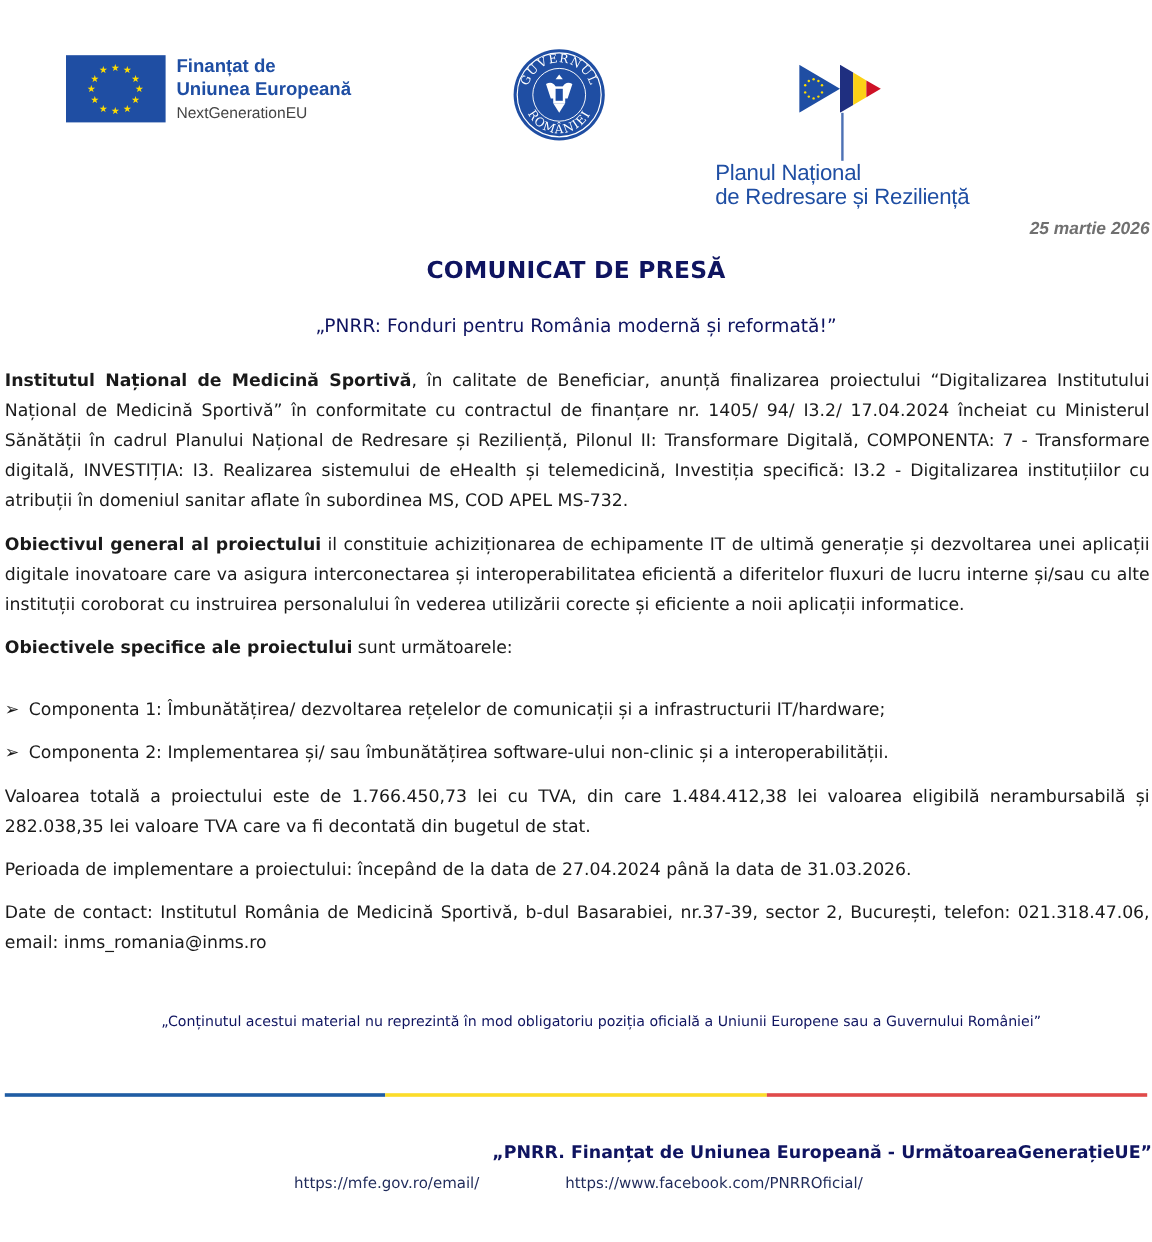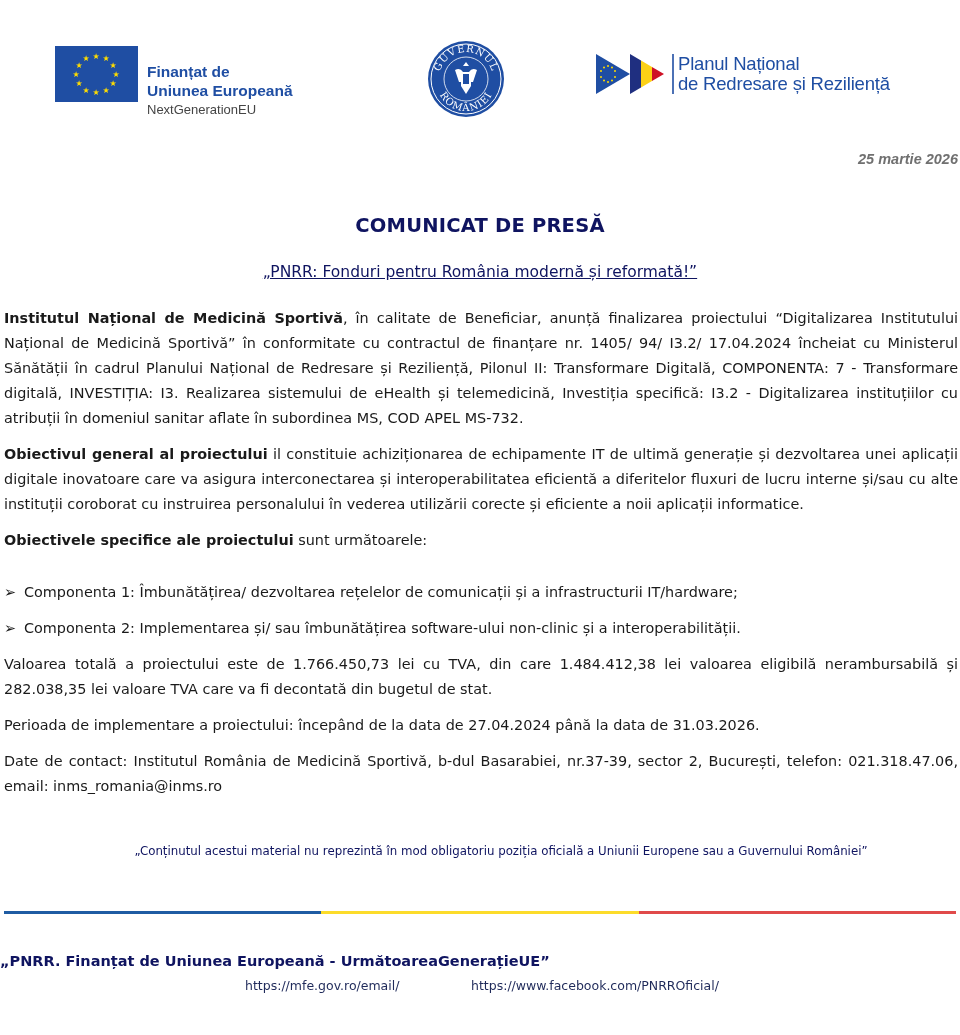--- a/index.html
+++ b/index.html
@@ -3,49 +3,49 @@
   <meta charset="utf-8">
   <style>
     * { box-sizing: border-box; margin: 0; padding: 0; }
     html, body { width: 960px; height: 1035px; background: #ffffff; overflow: hidden; }
     body { position: relative; font-family: "DejaVu Sans", sans-serif; color: #1a1a1a; }
 
     
     .logo-eu { position: absolute; left: 55px; top: 46px; display: flex; align-items: flex-start; }
     .eu-flag { width: 83px; height: 56px; background: #1f4ea3; position: relative; }
     .eu-flag .star { position: absolute; color: #ffdd00; font-size: 8px; line-height: 8px; width: 8px; height: 8px; text-align: center; }
-    .eu-text { margin-left: 9px; margin-top: 16px; }
+    .eu-text { margin-left: 9px; margin-top: 0px; }
     .eu-line1, .eu-line2 { font-family: "Liberation Sans", sans-serif; font-weight: bold; color: #1f4ea3; font-size: 15.5px; line-height: 19px; }
     .eu-line3 { font-family: "Liberation Sans", sans-serif; color: #444; font-size: 13px; line-height: 19px; }
 
     .logo-gov { position: absolute; left: 427px; top: 40px; width: 78px; height: 78px; }
 
-    .logo-pnrr { position: absolute; left: 596px; top: 54px; display: flex; align-items: center; }
+    .logo-pnrr { position: absolute; left: 596px; top: 54px; display: flex; align-items: center; flex-direction: column; }
     .pnrr-mark { width: 72px; height: 40px; }
     .pnrr-divider { width: 2px; height: 40px; background: #1f4ea3; margin: 0 4px 0 4px; opacity: 0.8; }
     .pnrr-text { font-family: "Liberation Sans", sans-serif; color: #1f4ea3; font-size: 18.5px; line-height: 20px; letter-spacing: -0.2px; }
 
     
-    .date { position: absolute; right: 2px; top: 151px; font-family: "Liberation Sans", sans-serif; font-style: italic; font-weight: bold; color: #707070; font-size: 14.5px; }
+    .date { position: absolute; right: 2px; top: 183px; font-family: "Liberation Sans", sans-serif; font-style: italic; font-weight: bold; color: #707070; font-size: 14.5px; }
     .title { position: absolute; left: 0; width: 960px; top: 214px; text-align: center; font-weight: bold; color: #0f1460; font-size: 19.5px; letter-spacing: 0.2px; }
-    .subtitle { position: absolute; left: 0; width: 960px; top: 263px; text-align: center; color: #0f1460; font-size: 15.5px; text-decoration: underline; }
+    .subtitle { position: absolute; left: 0; width: 960px; top: 263px; text-align: center; color: #0f1460; font-size: 15.5px; }
 
     
     .content { position: absolute; left: 4px; top: 306px; width: 954px; font-size: 14.4px; line-height: 25px; color: #1a1a1a; }
     .content p { text-align: justify; margin-bottom: 11px; }
     .content p.tight { margin-bottom: 27px; }
     .content b { font-weight: bold; }
     .bullet { display: flex; margin-bottom: 11px; }
     .bullet .arrow { width: 20px; flex: none; }
 
     
     .disclaimer { position: absolute; left: 0; width: 960px; top: 844px; text-align: center; color: #0f1460; font-size: 11.8px; margin-left: 21px; }
     .tricolor { position: absolute; left: 4px; top: 911px; width: 952px; height: 3px; display: flex; }
     .tricolor div { flex: 1; height: 3px; }
-    .footer-title { position: absolute; left: 0; width: 960px; top: 953px; text-align: left; font-weight: bold; color: #0f1460; font-size: 14.5px; }
+    .footer-title { position: absolute; left: 0; width: 960px; top: 953px; text-align: right; font-weight: bold; color: #0f1460; font-size: 14.5px; }
     .footer-links { position: absolute; top: 978px; font-size: 12.5px; color: #1f2a5a; }
     .link1 { left: 245px; }
     .link2 { left: 471px; }
   </style>
 </head>
 <body>
 
 <div class="logo-eu">
   <div class="eu-flag">
     <span class="star" style="left:37px;top:7px">★</span>

